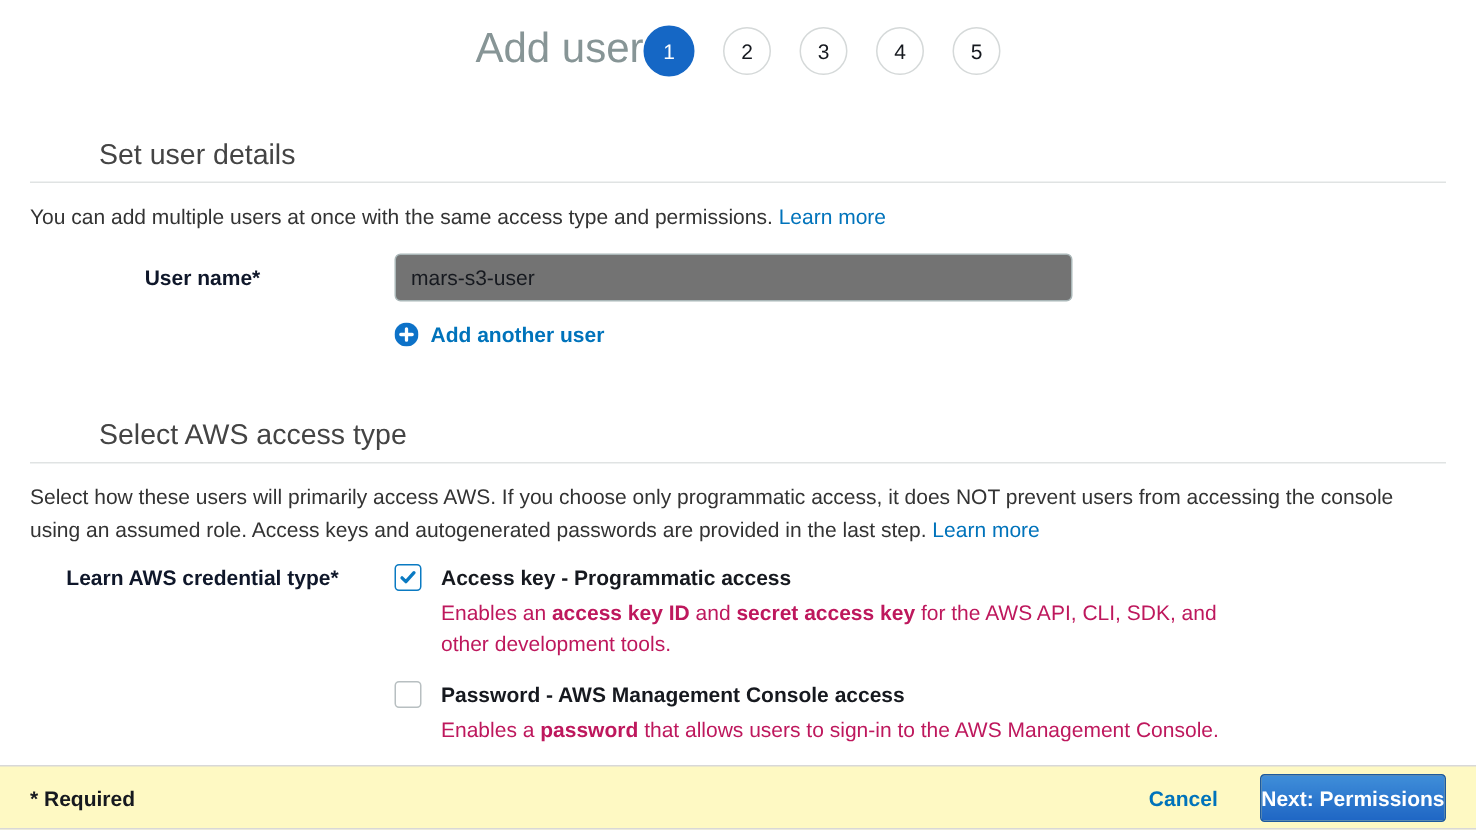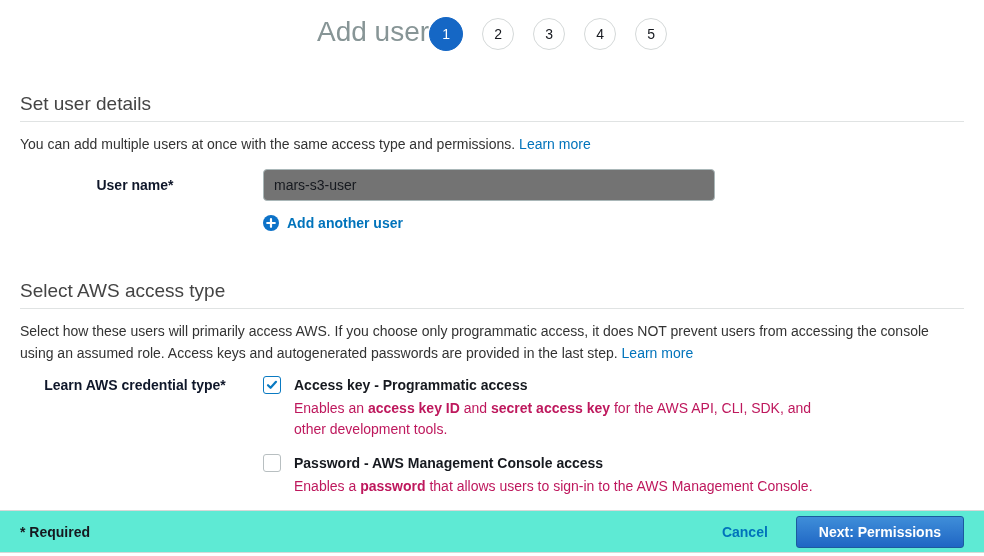--- a/index.html
+++ b/index.html
@@ -45,20 +45,21 @@
   }
   
   .section { margin: 0 20px; }
   .section-1 { margin-top: 42px; }
   .section-2 { margin-top: 49px; }
   .section-heading {
     font-size: 19px;
     font-weight: 400;
     color: #444;
     line-height: 22px;
+    margin-left: 46px;
   }
   .divider {
     border: none;
     border-top: 1px solid #e0e3e3;
     margin-top: 6px;
   }
   .intro { margin-top: 11px; line-height: 22px; color: #333; }
   a.link { color: #0073bb; text-decoration: none; cursor: pointer; margin-top: 15px; }
   
   .form-row { display: flex; align-items: center; margin-top: 14px; }
@@ -108,39 +109,39 @@
   .checkbox svg { display: none; width: 12px; height: 12px; }
   .checkbox.checked { border-color: #0a7ac2; }
   .checkbox.checked svg { display: block; }
   .opt-title { font-weight: bold; color: #16191f; line-height: 20px; cursor: pointer; }
   .opt-desc { margin-top: 3px; line-height: 21px; max-width: 532px; color: #be185d; }
   
   .footer {
     position: absolute;
     left: 0; right: 0; bottom: 3px;
     height: 43px;
-    background: #5eead4;
+    background: #fef9c3;
     border-top: 1px solid #d8d8d8;
     border-bottom: 1px solid #d8d8d8;
     display: flex;
     align-items: center;
     padding: 0 20px;
   }
   .required-note { font-weight: bold; color: #16191f; }
   .footer-spacer { flex: 1; }
   .cancel-link { font-weight: bold; color: #0073bb; margin-right: 28px; cursor: pointer; text-decoration: none; }
   .next-button {
     background: linear-gradient(#3f8ed9, #1f66c4);
     border: 1px solid #1c5a9e;
     border-radius: 3px;
     color: #fff;
     font-family: "Liberation Sans", "DejaVu Sans", sans-serif;
     font-size: 14px;
     font-weight: bold;
-    padding: 7px 22px;
+    padding: 7px 0;
     cursor: pointer;
   }
 </style>
 </head>
 <body>
 
 <div class="page">
 
   <div class="header">
     <div class="page-title">Add user</div>

